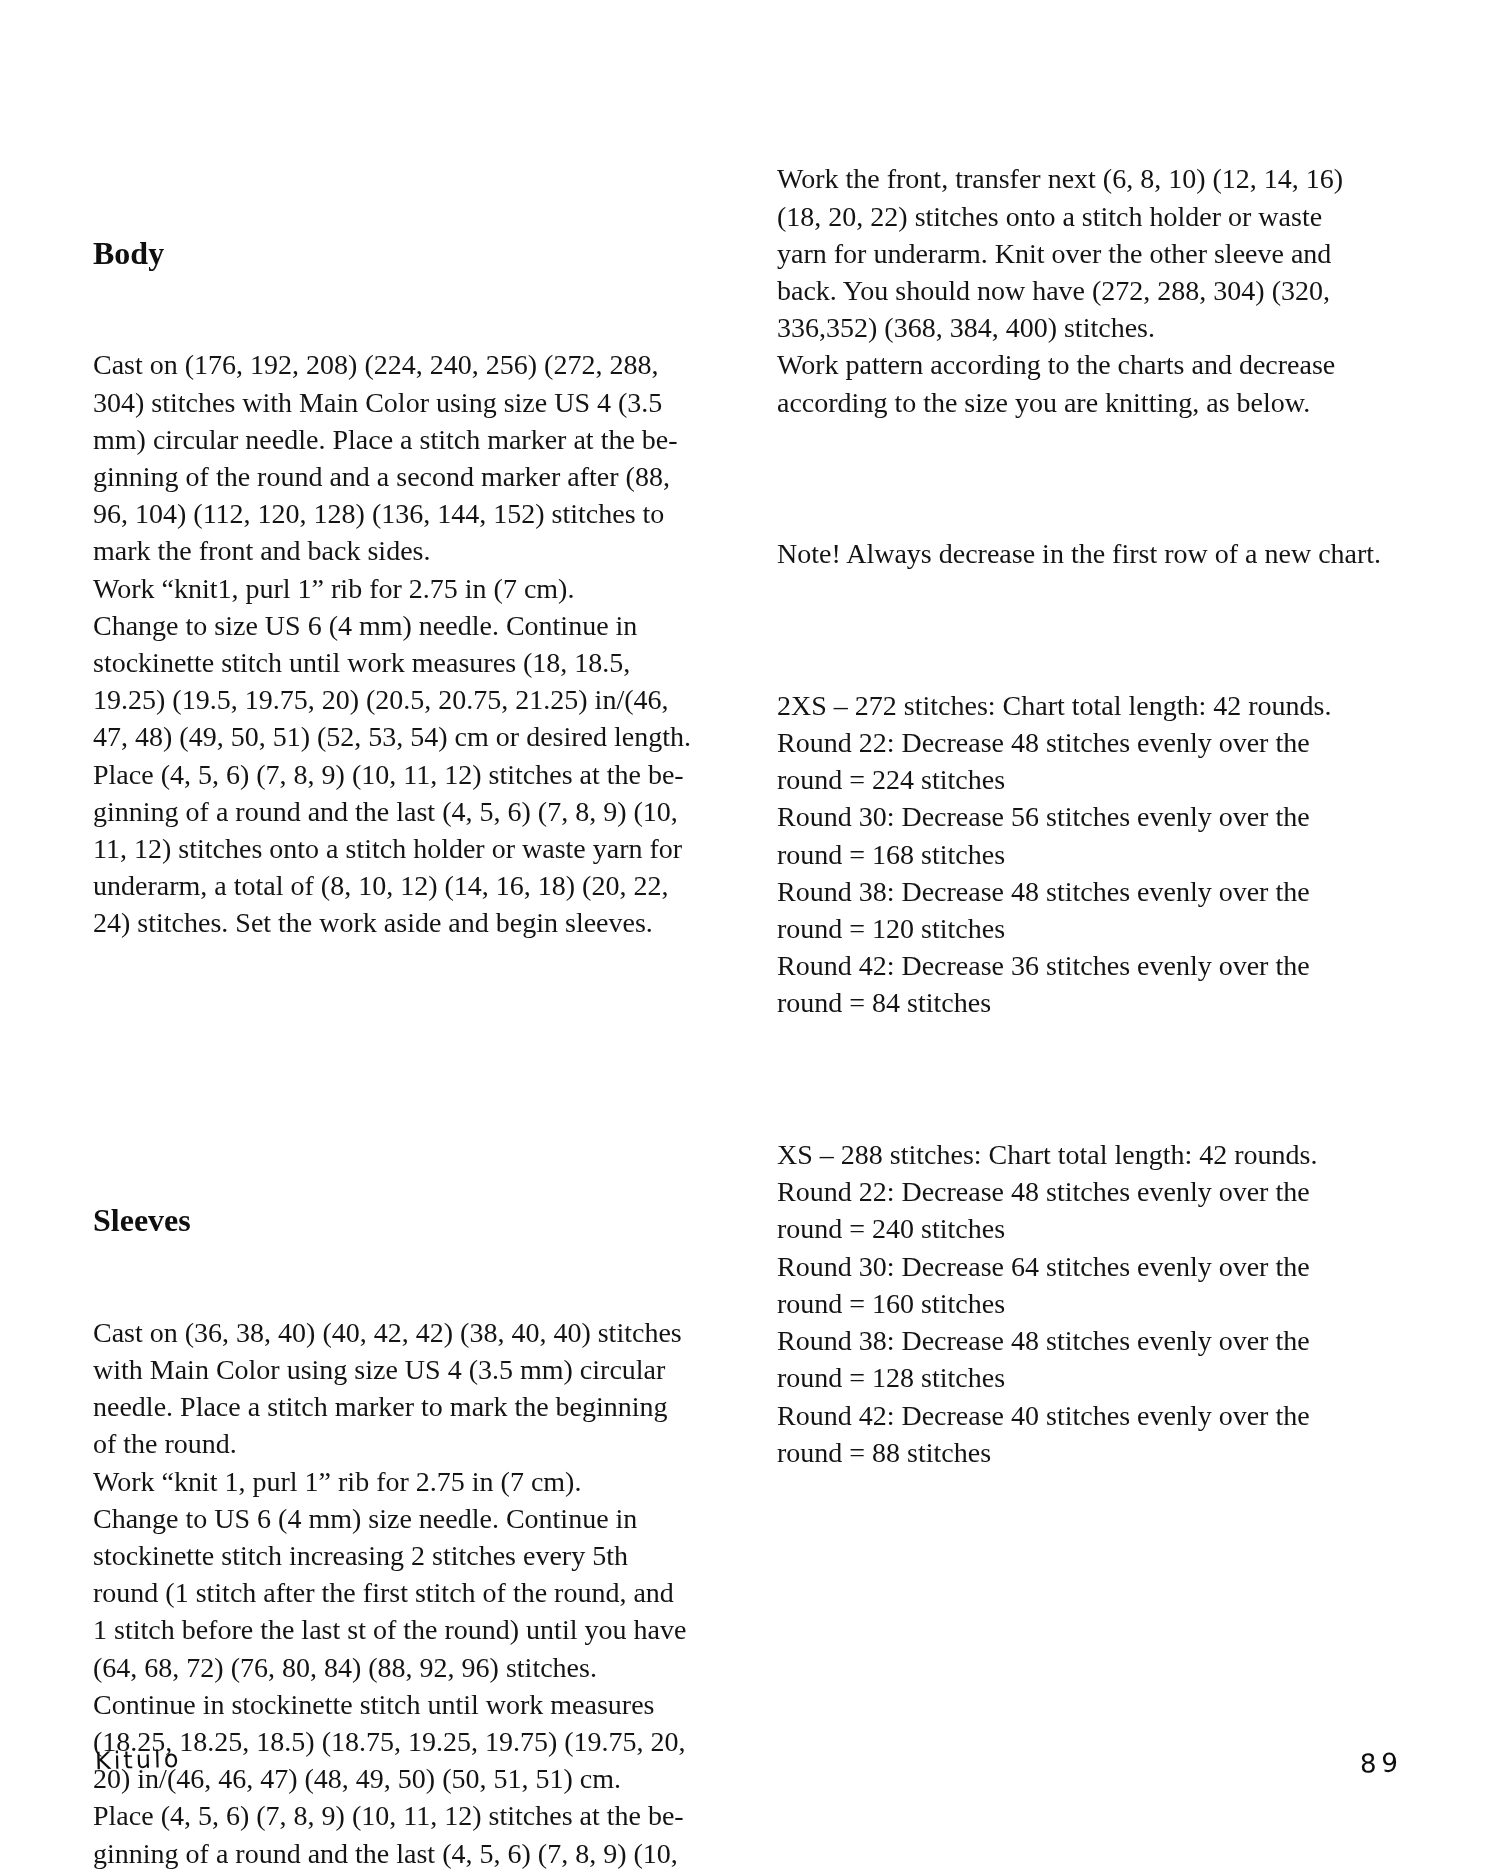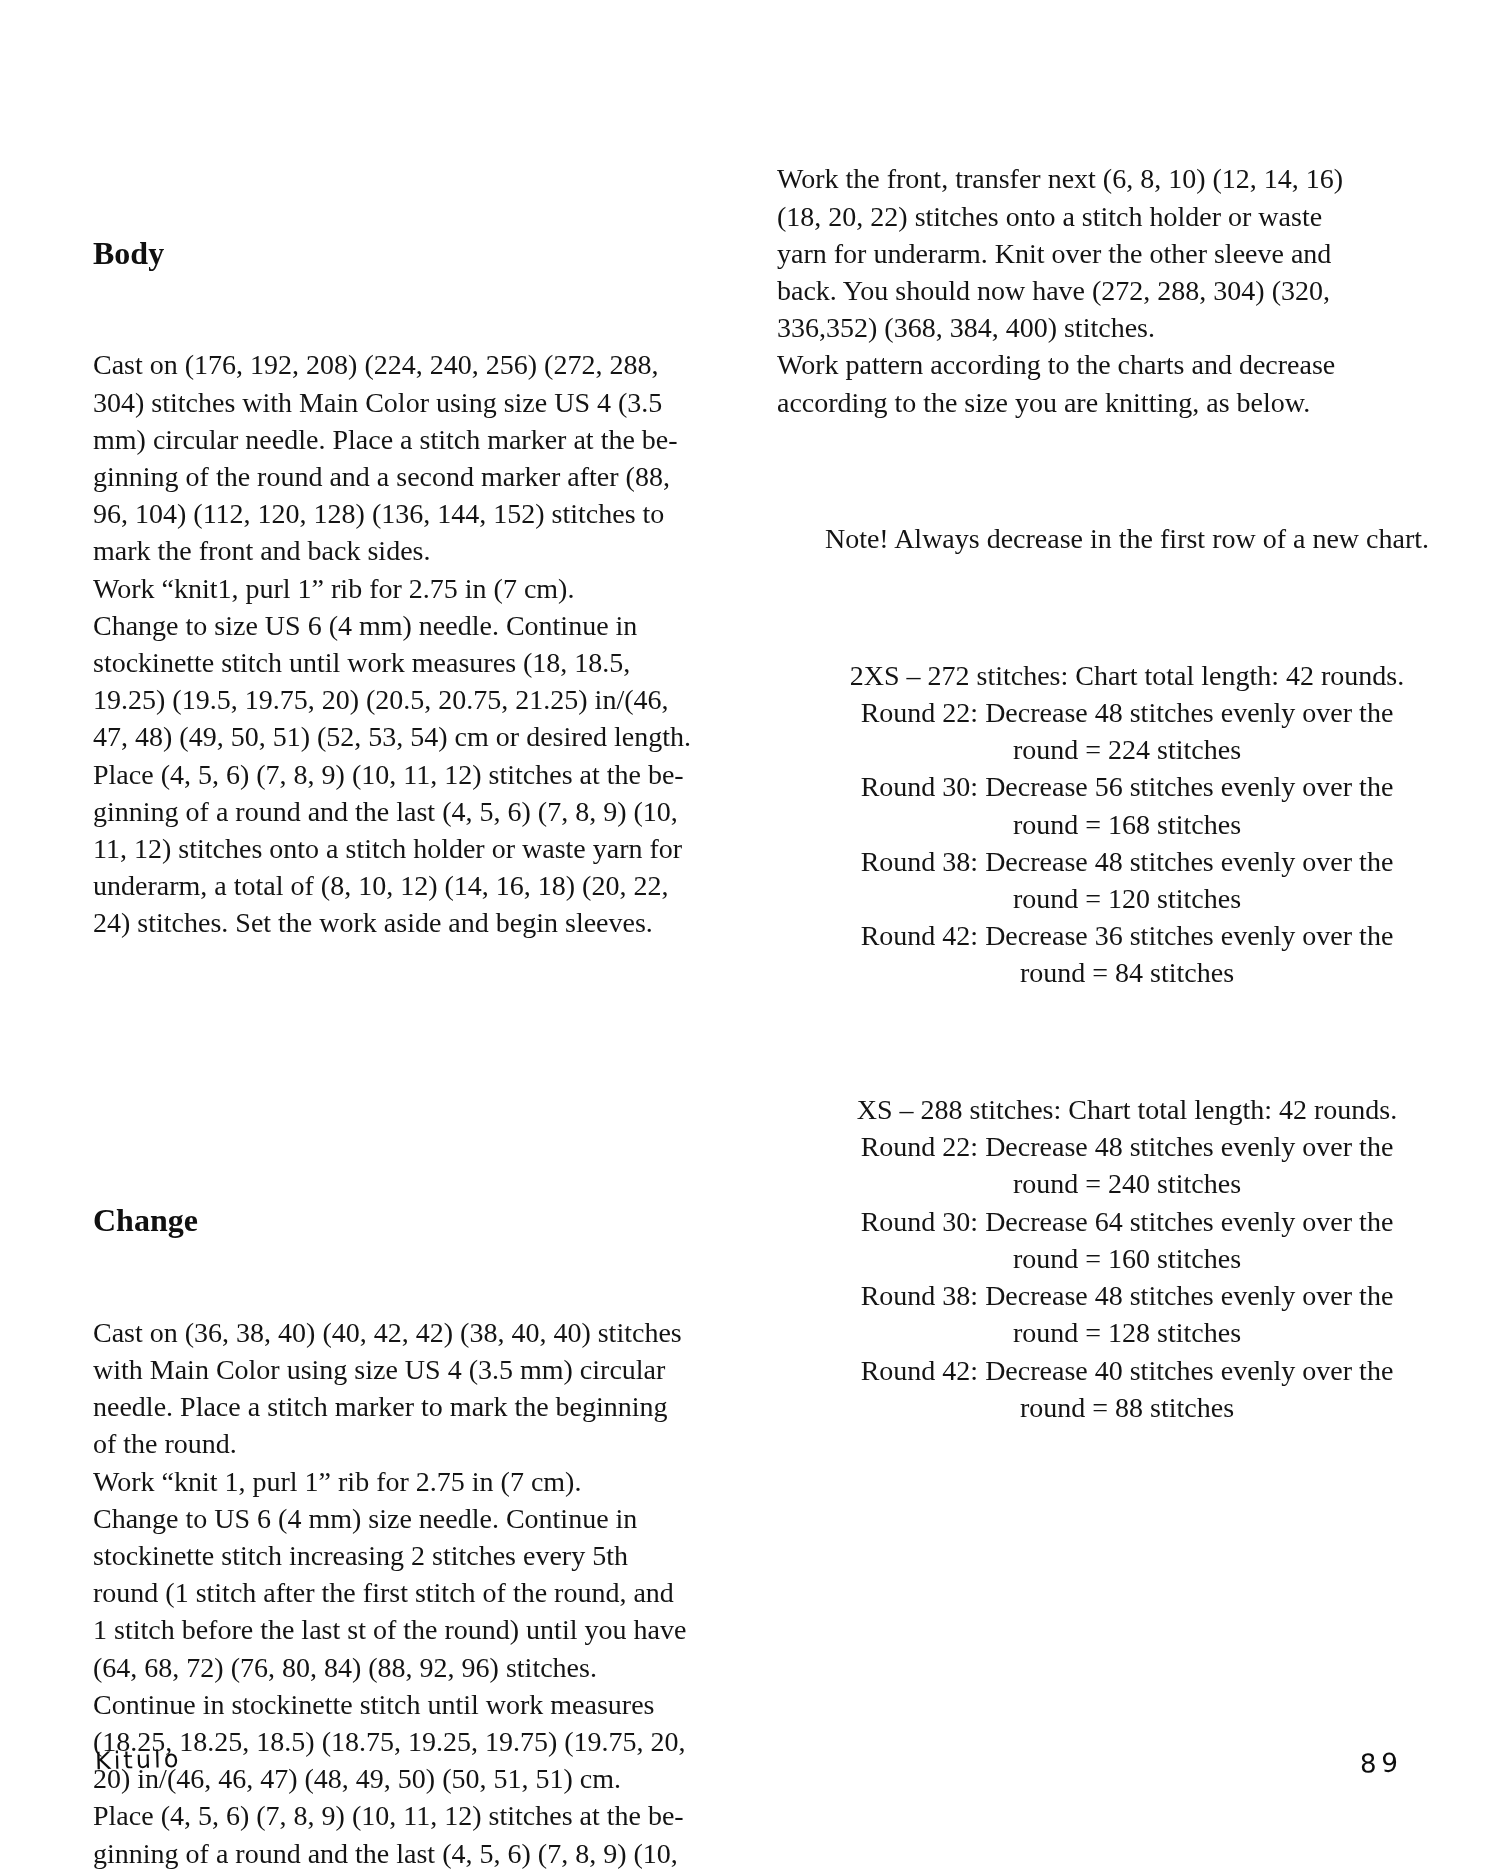--- a/index.html
+++ b/index.html
@@ -31,21 +31,21 @@
   .section h2 {
     margin: 0;
     font-size: 32px;
     line-height: 37.2px;
     font-weight: bold;
     color: #101010;
   }
   .section p, .para {
     margin: 0;
   }
-  .para + .para { margin-top: 25px; text-align: center; }
+  .para + .para { margin-top: 40px; }
 
   .footer-label {
     position: absolute;
     left: 95px;
     top: 1746px;
     font-family: "DejaVu Sans", sans-serif;
     font-size: 24px;
     letter-spacing: 3px;
     color: #0d0d0d;
     transform: rotate(-1.5deg);
@@ -80,21 +80,21 @@
 stockinette stitch until work measures (18, 18.5,
 19.25) (19.5, 19.75, 20) (20.5, 20.75, 21.25) in/(46,
 47, 48) (49, 50, 51) (52, 53, 54) cm or desired length.
 Place (4, 5, 6) (7, 8, 9) (10, 11, 12) stitches at the be-
 ginning of a round and the last (4, 5, 6) (7, 8, 9) (10,
 11, 12) stitches onto a stitch holder or waste yarn for
 underarm, a total of (8, 10, 12) (14, 16, 18) (20, 22,
 24) stitches. Set the work aside and begin sleeves.</p>
     </div>
     <div class="section">
-      <h2>Change</h2>
+      <h2>Sleeves</h2>
       <p>Cast on (36, 38, 40) (40, 42, 42) (38, 40, 40) stitches
 with Main Color using size US 4 (3.5 mm) circular
 needle. Place a stitch marker to mark the beginning
 of the round.
 Work “knit 1, purl 1” rib for 2.75 in (7 cm).
 Change to US 6 (4 mm) size needle. Continue in
 stockinette stitch increasing 2 stitches every 5th
 round (1 stitch after the first stitch of the round, and
 1 stitch before the last st of the round) until you have
 (64, 68, 72) (76, 80, 84) (88, 92, 96) stitches.

